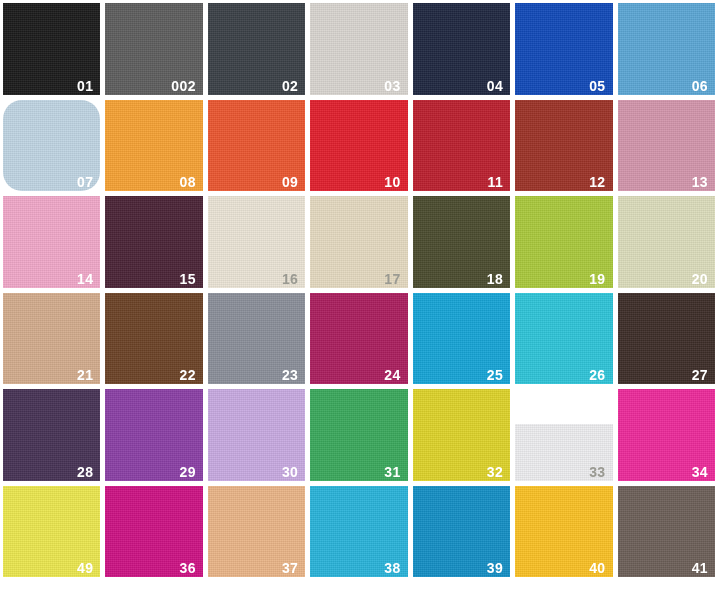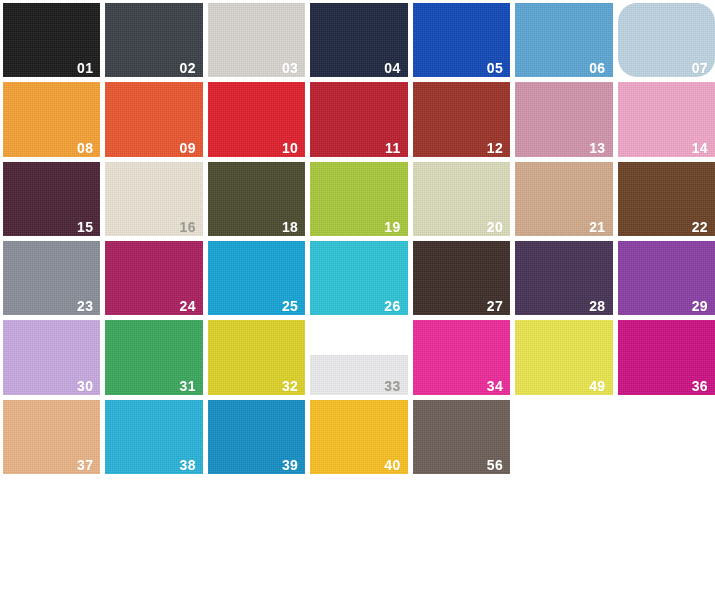--- a/index.html
+++ b/index.html
@@ -9,21 +9,21 @@
     background: #ffffff;
   }
   body {
     width: 715px;
     height: 615px;
     overflow: hidden;
     font-family: "Liberation Sans", sans-serif;
   }
   #swatch-grid {
     width: 715px;
-    height: 474px;
+    height: 577px;
     box-sizing: border-box;
     display: grid;
     grid-template-columns: repeat(7, 1fr);
     grid-template-rows: repeat(6, 1fr);
     gap: 5px;
     padding: 3px 0 0 3px;
     background: #ffffff;
   }
   .swatch {
     position: relative;
@@ -57,20 +57,23 @@
     color: #9a9a92;
   }
 </style>
 </head>
 <body>
 
 <div id="swatch-grid">
     <div class="swatch" style="background-color: rgb(27, 27, 27);">
       <span class="swatch-label">01</span>
     </div>
+    <div class="swatch" style="background-color: rgb(93, 93, 93);">
+      <span class="swatch-label">002</span>
+    </div>
     <div class="swatch" style="background-color: rgb(58, 64, 70);">
       <span class="swatch-label">02</span>
     </div>
     <div class="swatch" style="background-color: rgb(216, 212, 207);">
       <span class="swatch-label">03</span>
     </div>
     <div class="swatch" style="background-color: rgb(31, 39, 64);">
       <span class="swatch-label">04</span>
     </div>
     <div class="swatch" style="background-color: rgb(17, 73, 184);">
@@ -101,20 +104,23 @@
       <span class="swatch-label">13</span>
     </div>
     <div class="swatch" style="background-color: rgb(240, 167, 200);">
       <span class="swatch-label">14</span>
     </div>
     <div class="swatch" style="background-color: rgb(74, 35, 54);">
       <span class="swatch-label">15</span>
     </div>
     <div class="swatch" style="background-color: rgb(234, 227, 213);">
       <span class="swatch-label dark-text">16</span>
+    </div>
+    <div class="swatch" style="background-color: rgb(228, 217, 192);">
+      <span class="swatch-label dark-text">17</span>
     </div>
     <div class="swatch" style="background-color: rgb(74, 75, 46);">
       <span class="swatch-label">18</span>
     </div>
     <div class="swatch" style="background-color: rgb(169, 200, 60);">
       <span class="swatch-label">19</span>
     </div>
     <div class="swatch" style="background-color: rgb(219, 220, 187);">
       <span class="swatch-label">20</span>
     </div>
@@ -172,15 +178,15 @@
     <div class="swatch" style="background-color: rgb(41, 179, 217);">
       <span class="swatch-label">38</span>
     </div>
     <div class="swatch" style="background-color: rgb(20, 142, 196);">
       <span class="swatch-label">39</span>
     </div>
     <div class="swatch" style="background-color: rgb(249, 192, 36);">
       <span class="swatch-label">40</span>
     </div>
     <div class="swatch" style="background-color: rgb(108, 95, 88);">
-      <span class="swatch-label">56</span>
+      <span class="swatch-label">41</span>
     </div>
   </div>
 
 </body></html>

